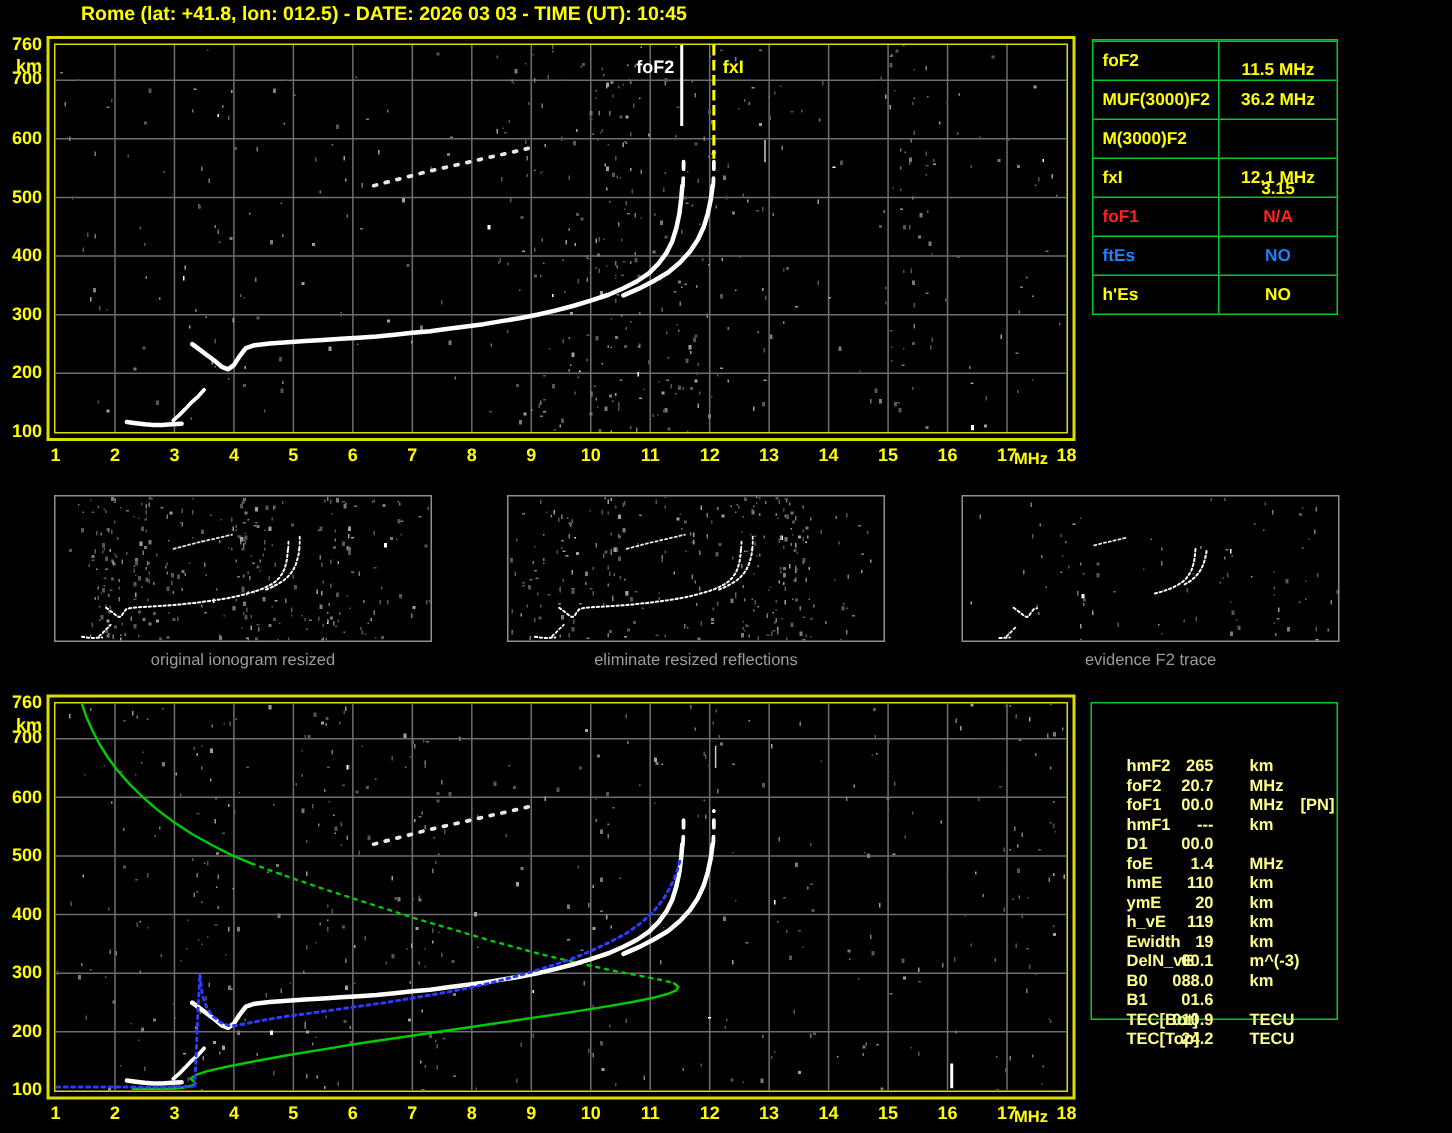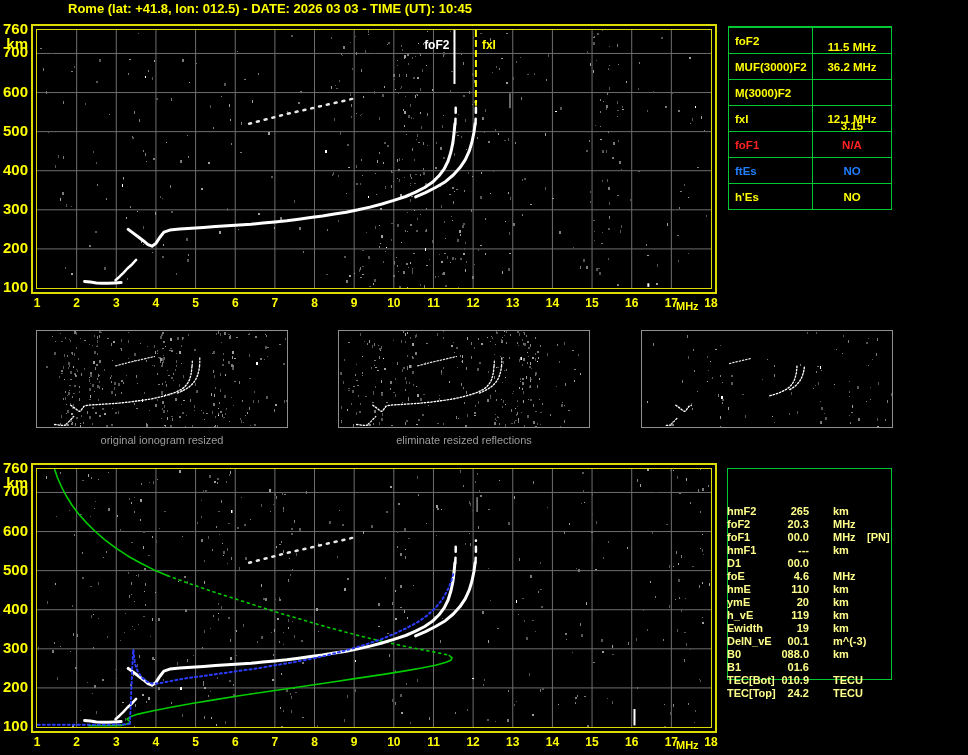--- a/index.html
+++ b/index.html
@@ -1,45 +1,45 @@
 <!DOCTYPE html>
 <html><head>
 <meta charset="utf-8">
 <style>
   html,body{margin:0;padding:0;background:#000;}
   *{box-sizing:border-box;}
   #screen{position:relative;width:968px;height:755px;background:#000;overflow:hidden;
           font-family:"Liberation Sans",sans-serif;font-weight:bold;}
-  .title{position:absolute;left:68px;top:1px;font-size:13px;color:#ffff00;white-space:nowrap;}
+  .title{position:absolute;left:54px;top:1px;font-size:13px;color:#ffff00;white-space:nowrap;}
   .plot-wrap{position:absolute;left:0;width:760px;height:312px;}
   #plot0{top:24px;} #plot1{top:463px;}
   .frame{position:absolute;left:31px;top:0;width:686px;height:270px;border:2px solid #dcdc00;background:#000;}
   .inner{position:absolute;inset:3px;border:1px solid #dcdc00;background:#000;}
   .inner svg{display:block;}
-  .ylab{position:absolute;left:0;width:28px;text-align:right;font-size:15px;color:#ffff00;line-height:14px;}
+  .ylab{position:absolute;left:0;width:28px;text-align:right;font-size:12px;color:#ffff00;line-height:14px;}
   .xlab{position:absolute;width:26px;text-align:center;font-size:12px;color:#ffff00;line-height:14px;}
   .unitlab{position:absolute;font-size:11px;color:#ffff00;}
   
   #autoscala{position:absolute;left:728px;top:26px;width:164px;border:1px solid #00c832;background:#000;font-size:11.5px;}
   .auto-header{height:27px;line-height:27px;text-align:center;color:#ffff00;font-size:12px;}
   .arow{display:flex;height:26px;border-top:1px solid #00c832;}
   .arow .c1{width:84px;border-right:1px solid #00c832;padding-left:6px;display:flex;align-items:center;}
   .arow .c2{flex:1;display:flex;align-items:center;justify-content:center;}
   
   .thumb{position:absolute;top:330px;width:252px;height:120px;}
   #thumb0{left:36px;} #thumb1{left:338px;} #thumb2{left:641px;}
   .tframe{position:absolute;left:0;top:0;width:252px;height:98px;border:1px solid #8f8f8f;background:#000;}
   .tcap{position:absolute;top:104px;left:0;width:100%;text-align:center;font-size:11px;font-weight:normal;color:#9c9c9c;}
   
   #aip{position:absolute;left:727px;top:468px;width:165px;height:234px;font-size:11px;}
   .aip-border{position:absolute;left:0;top:0;width:165px;height:212px;border:1px solid #00c832;}
   .aip-header{position:absolute;left:0;top:0;width:165px;height:25px;line-height:25px;text-align:center;
               border-bottom:1px solid #00c832;color:#ffff8c;font-size:12px;}
   .aiprow{position:absolute;left:0;width:165px;height:13px;line-height:13px;color:#ffff8c;}
-  .aiprow .n{position:absolute;left:0;white-space:nowrap;}
+  .aiprow .n{position:absolute;left:24px;white-space:nowrap;}
   .aiprow .v{position:absolute;left:30px;width:52px;text-align:right;}
   .aiprow .u{position:absolute;left:106px;white-space:nowrap;}
   .aiprow .note{position:absolute;left:140px;white-space:nowrap;}
 </style>
 </head>
 <body>
 
 <div id="screen">
 
   <div class="title">Rome (lat: +41.8, lon: 012.5) - DATE: 2026 03 03 - TIME (UT): 10:45</div>
@@ -1406,20 +1406,21 @@
           <rect x="234" y="22" width="1" height="3" fill="#7a7a7a"></rect>
           <rect x="179" y="39" width="1" height="1" fill="#7a7a7a"></rect>
           <polyline points="24.3,94.3 26.5,94.3 28.7,94.1 31.2,94.0" fill="none" stroke="#ffffff" stroke-width="1.35" stroke-linecap="round" stroke-linejoin="round" stroke-dasharray="1.5 1.8"></polyline>
           <polyline points="29.1,93.1 30.6,91.8 32.1,90.3 33.5,88.7 35.3,87.1" fill="none" stroke="#ffffff" stroke-width="1.2" stroke-linecap="round" stroke-linejoin="round" stroke-dasharray="1.5 1.8"></polyline>
           <polyline points="33.8,74.2 35.6,75.5 37.5,76.9 39.4,78.4 41.2,79.9 42.6,80.4 44.1,79.4 45.6,77.1 47.1,75.2 49.3,74.5" fill="none" stroke="#ffffff" stroke-width="1.35" stroke-linecap="round" stroke-linejoin="round" stroke-dasharray="1.5 1.8"></polyline>
           <polyline points="127.9,64.7 132.4,63.4 136.8,62.0 140.4,60.4 143.8,58.6 146.8,56.6 149.1,54.3 151.0,51.6 152.5,48.7 153.5,45.4 154.3,41.9 154.7,38.3 155.0,34.9" fill="none" stroke="#ffffff" stroke-width="1.35" stroke-linecap="round" stroke-linejoin="round" stroke-dasharray="1.5 1.8"></polyline>
           <polyline points="147.8,58.6 151.5,56.4 154.4,54.0 156.9,51.2 158.8,48.3 160.3,45.1 161.3,41.7 162.1,38.3 162.5,34.9" fill="none" stroke="#ffffff" stroke-width="1.35" stroke-linecap="round" stroke-linejoin="round" stroke-dasharray="1.5 1.8"></polyline>
           <polyline points="87.5,32.6 91.9,31.4 96.3,30.4 100.7,29.4 105.1,28.4 109.6,27.3" fill="none" stroke="#e8e8e8" stroke-width="1.2" stroke-linecap="round" stroke-linejoin="round" stroke-dasharray="1.5 1.8"></polyline>
         </svg>
     </div>
+    <div class="tcap">evidence F2 trace</div>
   </div>
 
   <div class="plot-wrap" id="plot1">
     <div class="frame">
       <div class="inner">
         <svg id="svg1" width="674" height="258">
             <line x1="39.64705882352941" y1="0" x2="39.64705882352941" y2="258" stroke="#6e6e6e" stroke-width="1"></line>
             <line x1="79.29411764705883" y1="0" x2="79.29411764705883" y2="258" stroke="#6e6e6e" stroke-width="1"></line>
             <line x1="118.94117647058825" y1="0" x2="118.94117647058825" y2="258" stroke="#6e6e6e" stroke-width="1"></line>
             <line x1="158.58823529411765" y1="0" x2="158.58823529411765" y2="258" stroke="#6e6e6e" stroke-width="1"></line>
@@ -1952,41 +1953,41 @@
   <div id="aip">
     <div class="aip-border"></div>
     <div id="aip-rows">
         <div class="aiprow" style="top: 37px;">
           <span class="n">hmF2</span>
           <span class="v">265</span>
           <span class="u">km</span>
         </div>
         <div class="aiprow" style="top: 50px;">
           <span class="n">foF2</span>
-          <span class="v">20.3</span>
+          <span class="v">20.7</span>
           <span class="u">MHz</span>
         </div>
         <div class="aiprow" style="top: 63px;">
           <span class="n">foF1</span>
           <span class="v">00.0</span>
           <span class="u">MHz</span>
           <span class="note">[PN]</span>
         </div>
         <div class="aiprow" style="top: 76px;">
           <span class="n">hmF1</span>
           <span class="v">---</span>
           <span class="u">km</span>
         </div>
         <div class="aiprow" style="top: 89px;">
           <span class="n">D1</span>
           <span class="v">00.0</span>
         </div>
         <div class="aiprow" style="top: 102px;">
           <span class="n">foE</span>
-          <span class="v">4.6</span>
+          <span class="v">1.4</span>
           <span class="u">MHz</span>
         </div>
         <div class="aiprow" style="top: 115px;">
           <span class="n">hmE</span>
           <span class="v">110</span>
           <span class="u">km</span>
         </div>
         <div class="aiprow" style="top: 128px;">
           <span class="n">ymE</span>
           <span class="v">20</span>

